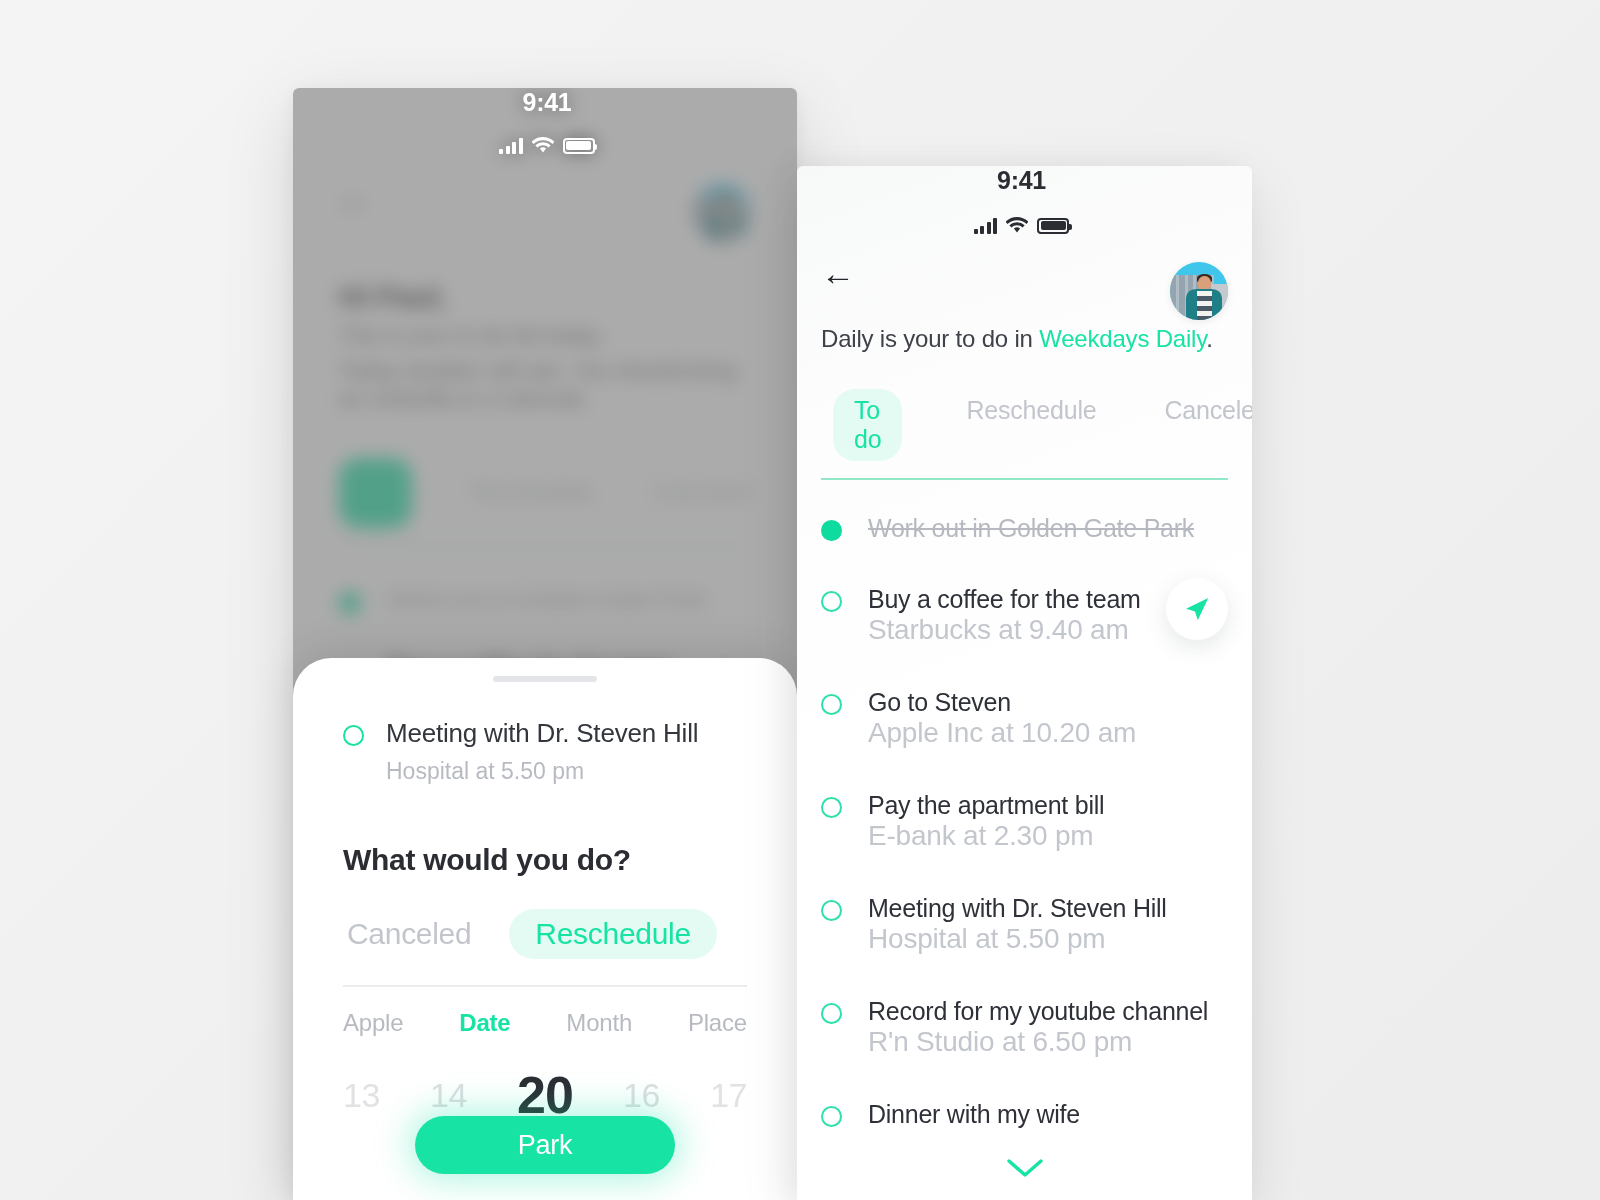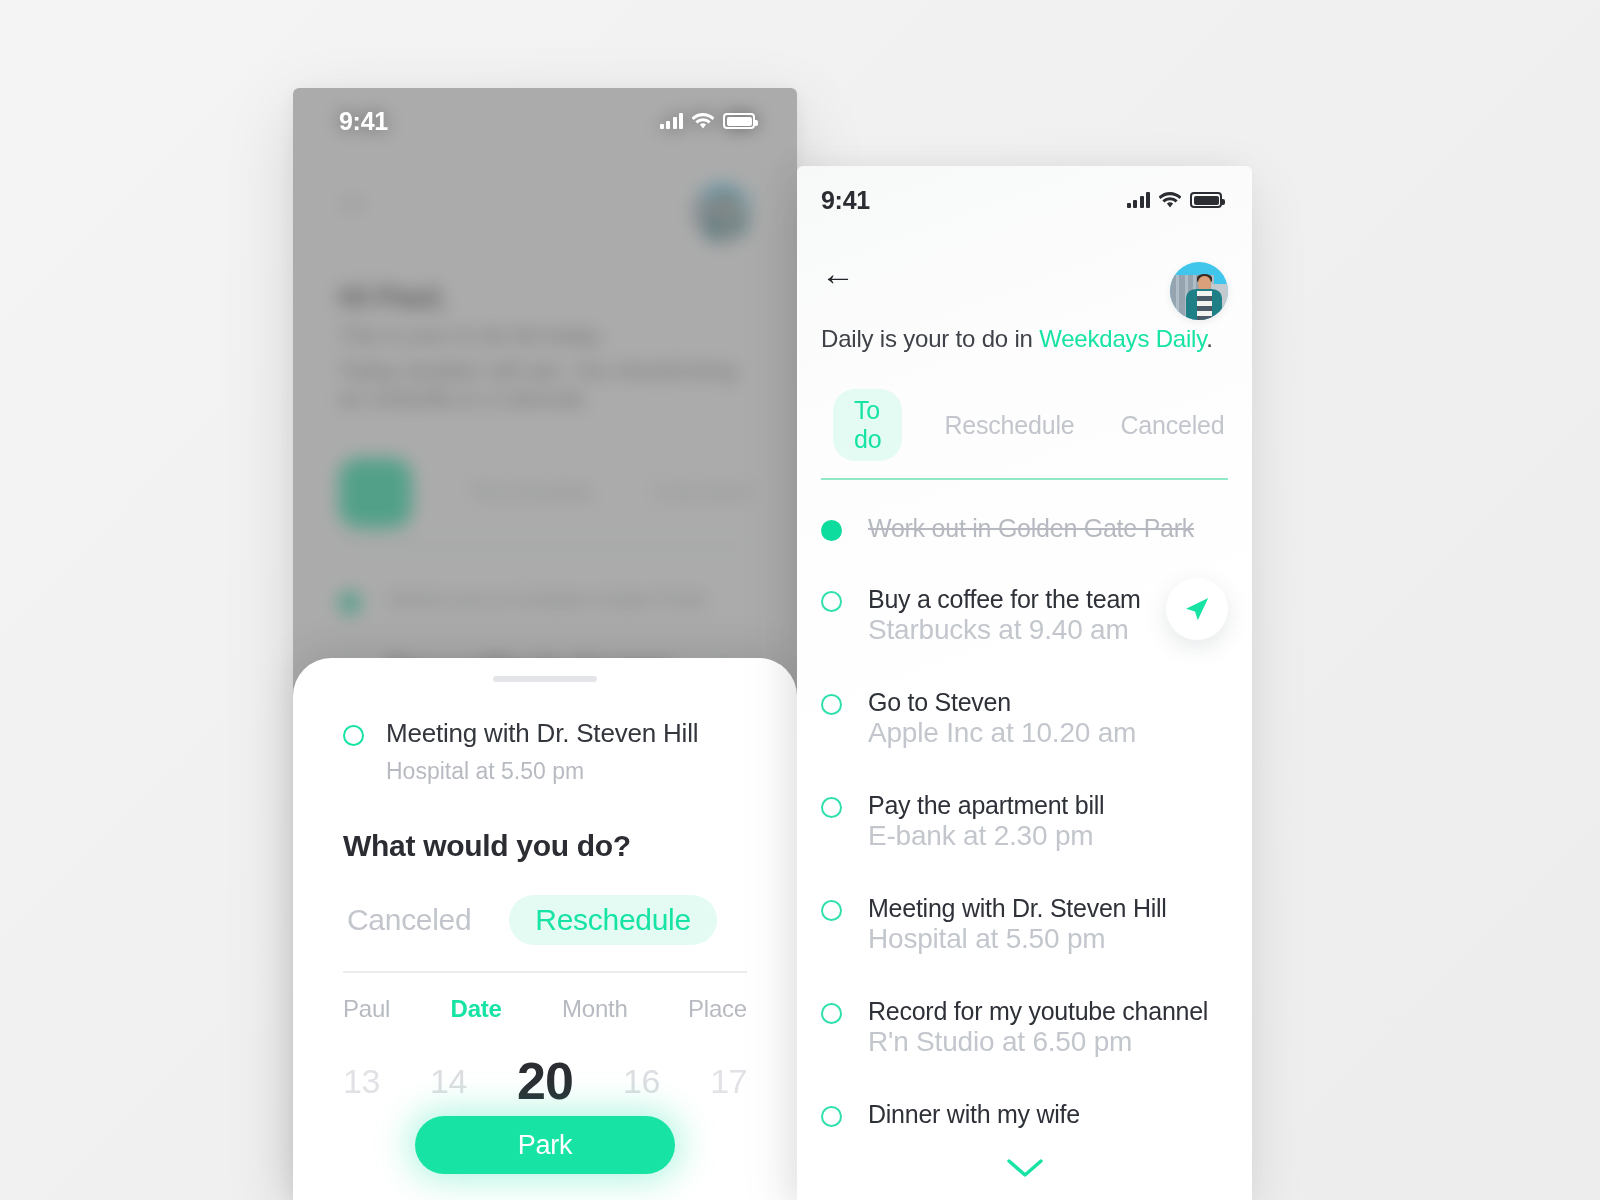--- a/index.html
+++ b/index.html
@@ -36,20 +36,21 @@
     pointer-events: none;
   }
 
   .statusbar {
     position: relative;
     height: 66px;
     display: flex;
     align-items: center;
     justify-content: space-between;
     padding: 0 42px 0 46px;
+    flex-direction: column;
   }
   .statusbar .clock {
     font-size: 25px; font-weight: bold;
     letter-spacing: -0.3px;
     color: #2b2d33;
   }
   .statusbar.on-dim .clock { color: #ffffff; }
   .sb-icons { display: flex; align-items: center; gap: 9px; }
 
   .ic-signal { display: flex; align-items: flex-end; gap: 2.5px; height: 16px; }
@@ -131,21 +132,21 @@
     margin: 18px auto 0 auto;
   }
   .sh-task { display: flex; gap: 22px; margin-top: 36px; align-items: flex-start; }
   .sh-ring {
     width: 21px; height: 21px; border-radius: 50%;
     border: 2px solid #17e3a4; flex: none; margin-top: 7px;
   }
   .sh-task-title { font-size: 26px; color: #33363c; letter-spacing: -0.2px; }
   .sh-task-sub { margin-top: 9px; font-size: 23px; color: #b7bbc1; }
   .sh-q {
-    margin-top: 44px;
+    margin-top: 58px;
     font-size: 30px; font-weight: bold; color: #2b2d33; letter-spacing: -0.3px;
   }
   .sh-choices {
     margin-top: 32px;
     display: flex; align-items: center; gap: 34px;
   }
   .sh-choice {
     font-size: 30px; color: #c2c6cc; letter-spacing: -0.3px;
     padding: 8px 4px;
   }
@@ -236,21 +237,21 @@
   }
   .av-shirt {
     position: absolute; left: 46%; top: 50%; width: 26%; height: 50%;
     background: repeating-linear-gradient(180deg, #f2f2ee 0 18%, #4a5a66 18% 34%);
   }
 
   .rp-greet { margin-top: 32px; font-size: 33px; font-weight: bold; color: #24262b; letter-spacing: -0.6px; }
   .rp-sub { margin-top: 5px; font-size: 24px; color: #3f4248; letter-spacing: -0.2px; }
   .rp-sub .hl { color: #17e3a4; }
 
-  .rp-tabs { display: flex; align-items: center; gap: 38px; margin-top: 36px; padding-left: 12px; }
+  .rp-tabs { display: flex; gap: 60px; margin-top: 36px; padding-left: 12px; }
   .rp-tab { font-size: 25px; color: #c2c6cc; letter-spacing: -0.2px; padding: 7px 4px; cursor: pointer; }
   .rp-tab.active {
     color: #17e3a4; background: #e4fbf3;
     border-radius: 22px; padding: 7px 21px;
   }
   .rp-rule { margin-top: 17px; height: 2px; background: #90e8c6; }
 
   .rp-list { margin-top: 34px; position: relative; }
   .rp-item { display: flex; gap: 26px; margin-bottom: 42px; align-items: flex-start; cursor: pointer; }
   .rp-mark { flex: none; margin-top: 6px; }
@@ -395,21 +396,21 @@
     <div class="sh-q">What would you do?</div>
 
     <div class="sh-choices">
       <div class="sh-choice">Canceled</div>
       <div class="sh-choice sel">Reschedule</div>
     </div>
 
     <div class="sh-rule"></div>
 
     <div class="sh-fields">
-      <div class="sh-field">Paul</div>
+      <div class="sh-field">Apple</div>
       <div class="sh-field active">Date</div>
       <div class="sh-field">Month</div>
       <div class="sh-field">Place</div>
     </div>
 
     <div class="sh-dates">
       <div class="sh-date">13</div>
       <div class="sh-date n2">14</div>
       <div class="sh-date cur">20</div>
       <div class="sh-date n2">16</div>

